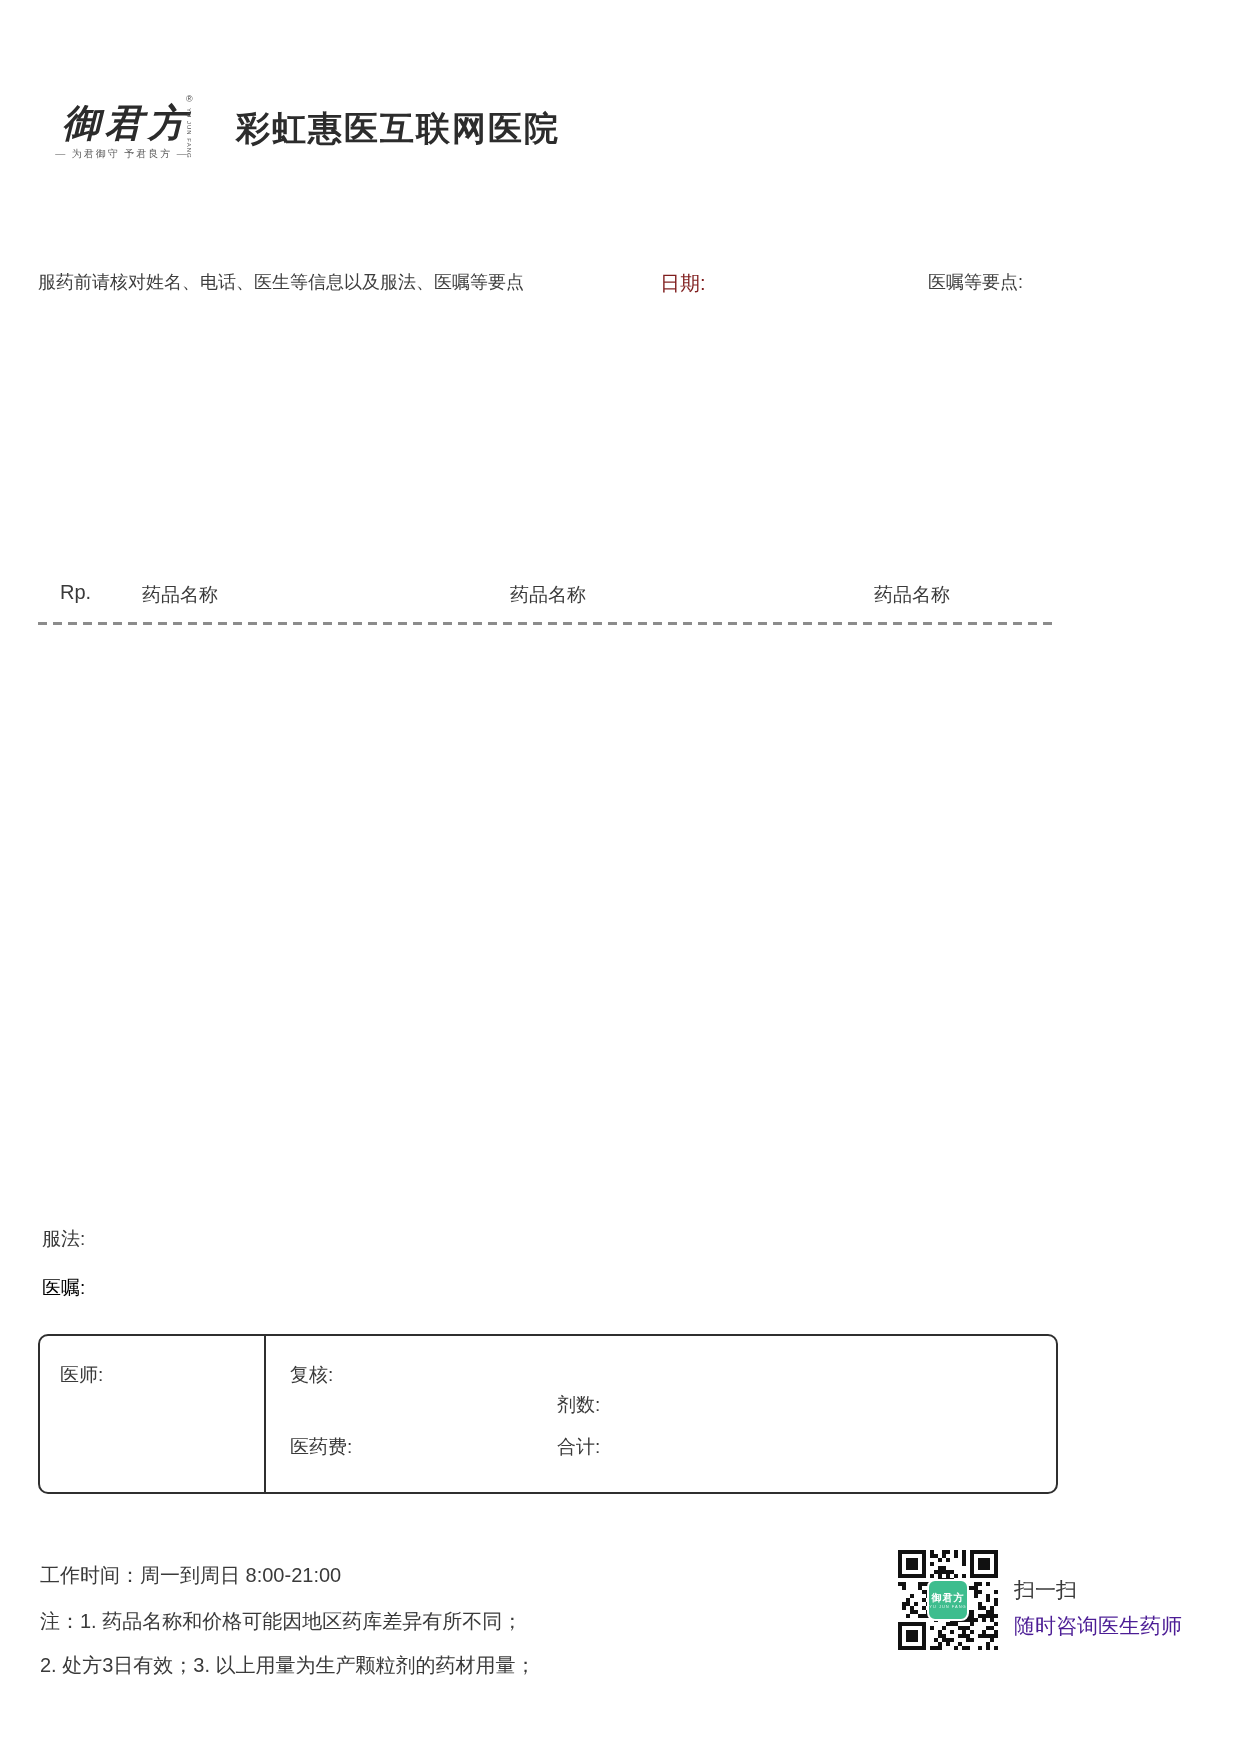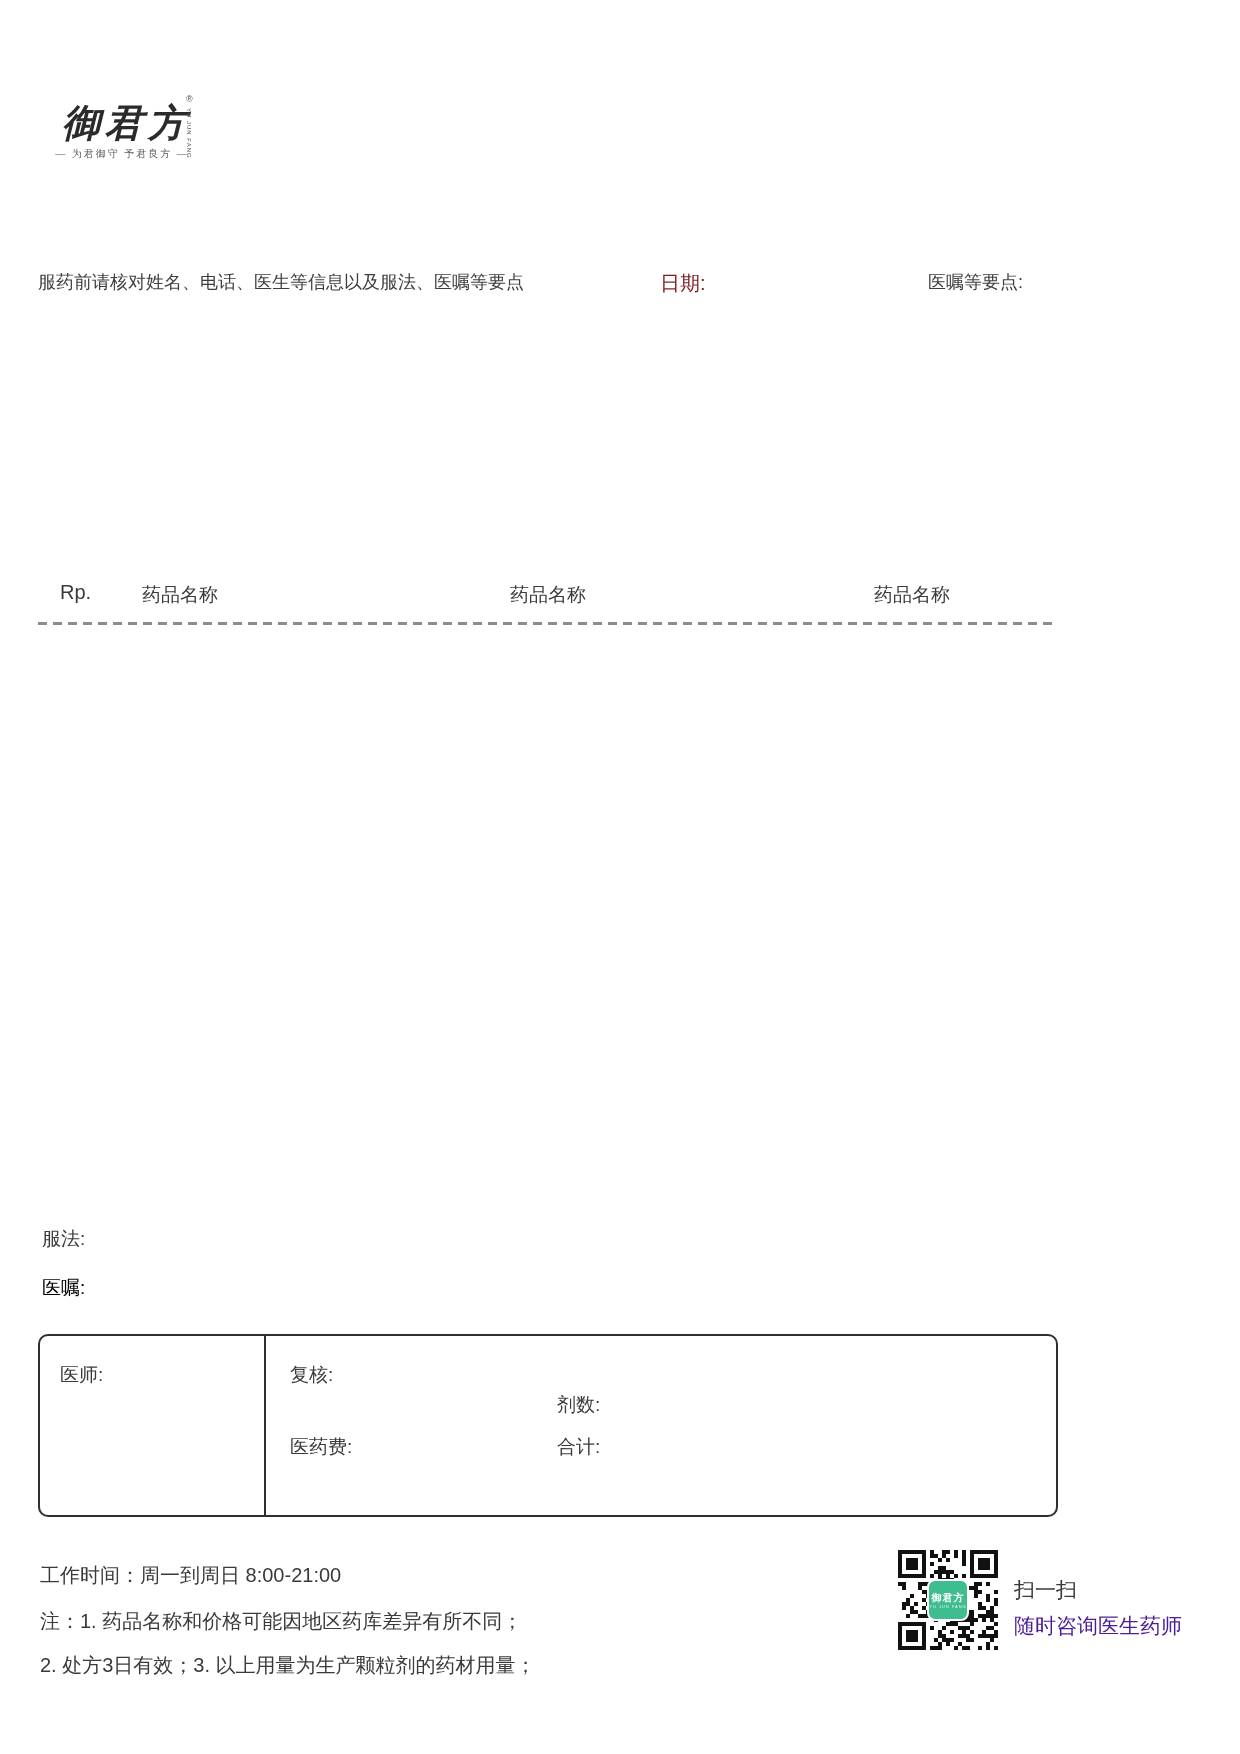--- a/index.html
+++ b/index.html
@@ -66,21 +66,21 @@
     background: repeating-linear-gradient(90deg, #8c8c8c 0 9px, transparent 9px 15px);
   }
 
   
   .usage-label { left: 42px; top: 1226px; font-size: 19px; color: #3a3a3a; }
   .advice-label { left: 42px; top: 1275px; font-size: 19px; color: #000000; }
 
   
   .sign-box {
     position: absolute; left: 38px; top: 1334px;
-    width: 1020px; height: 183px;
+    width: 1020px; height: 160px;
     border: 2px solid #2f2f2f; border-radius: 10px;
     background: #fff;
     padding-left: 40px;
   }
   .sign-box .lbl { position: absolute; font-size: 19px; color: #3a3a3a; white-space: nowrap; }
   .sign-vdiv { position: absolute; left: 224px; top: 0; bottom: 0; width: 2px; background: #2f2f2f; }
 
   
   .foot-line { font-size: 20px; color: #3a3a3a; }
   .hours { left: 40px; top: 1562px; }
@@ -103,20 +103,21 @@
 </style>
 </head>
 <body>
 
 <div class="page">
 
   <div class="abs logo-text">御君方</div>
   <div class="abs logo-reg">®</div>
   <div class="abs logo-side">YU JUN FANG</div>
   <div class="abs tagline">— 为君御守 予君良方 —</div>
+  <div class="abs hospital-title">彩虹惠医互联网医院</div>
 
   <div class="abs notice">服药前请核对姓名、电话、医生等信息以及服法、医嘱等要点</div>
   <div class="abs date-label">日期:</div>
   <div class="abs rxno-label">医嘱等要点:</div>
 
 
   <div class="abs rp-label">Rp.</div>
   <div class="abs drug-col" style="left:142px;">药品名称</div>
   <div class="abs drug-col" style="left:510px;">药品名称</div>
   <div class="abs drug-col" style="left:874px;">药品名称</div>

